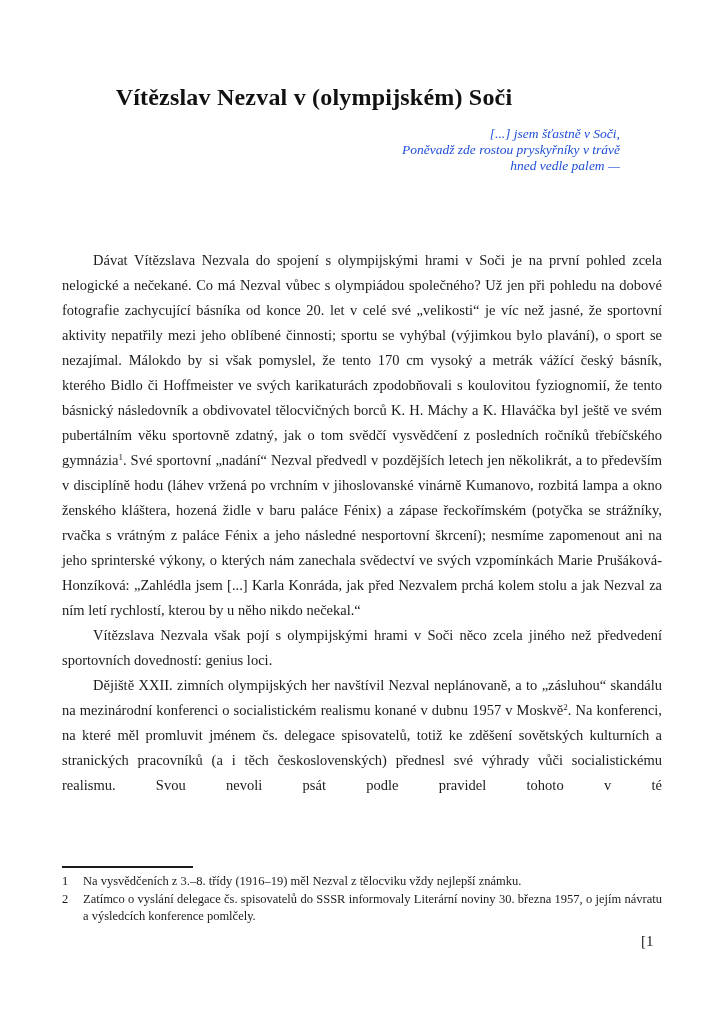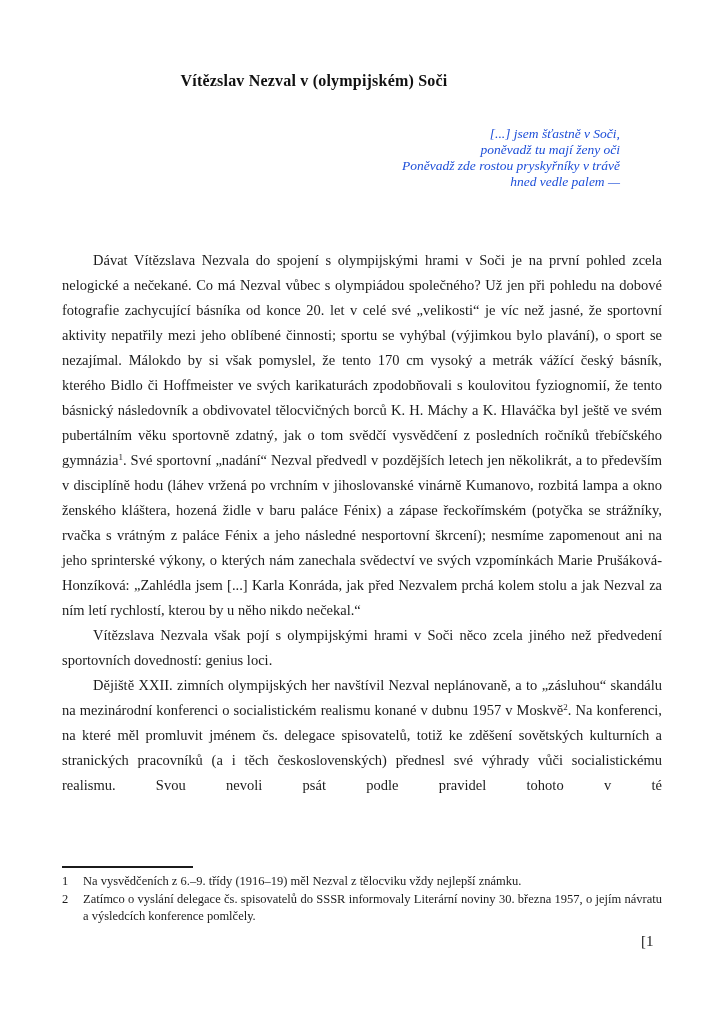--- a/index.html
+++ b/index.html
@@ -8,25 +8,25 @@
     width: 724px;
     height: 1024px;
     margin: 0 auto;
     background: #ffffff;
     font-family: "Liberation Serif", "DejaVu Serif", serif;
     color: #1b1b1b;
     overflow: hidden;
   }
   .title {
     position: absolute;
-    top: 61px;
+    top: 68px;
     left: 0;
     width: 628px;
     text-align: center;
-    font-size: 16px;
+    font-size: 24px;
     font-weight: bold;
     letter-spacing: 0.2px;
     color: #111111;
   }
   .epigraph {
     position: absolute;
     top: 126px;
     left: 62px;
     width: 558px;           
     text-align: right;
@@ -82,36 +82,35 @@
 </style>
 </head>
 <body>
 
 <div class="page">
 
   <h1 class="title">Vítězslav Nezval v (olympijském) Soči</h1>
 
   <div class="epigraph">
     <div>[...] jsem šťastně v Soči,</div>
-    <div>poněvadž tu mají ženy oči</div>
     <div>Poněvadž zde rostou pryskyřníky v trávě</div>
     <div>hned vedle palem —</div>
   </div>
 
   <div class="body-text">
     <p><span>Dávat Vítězslava Nezvala do spojení s olympijskými hrami v Soči je na první pohled zcela nelogické a nečekané. Co má Nezval vůbec s olympiádou společného? Už jen při pohledu na dobové fotografie zachycující básníka od konce 20. let v celé své „velikosti“ je víc než jasné, že sportovní aktivity nepatřily mezi jeho oblíbené činnosti; sportu se vyhýbal (výjimkou bylo plavání), o sport se nezajímal. Málokdo by si však pomyslel, že tento 170 cm vysoký a metrák vážící český básník, kterého Bidlo či Hoffmeister ve svých karikaturách zpodobňovali s koulovitou fyziognomií, že tento básnický následovník a obdivovatel tělocvičných borců K. H. Máchy a K. Hlaváčka byl ještě ve svém pubertálním věku sportovně zdatný, jak o tom svědčí vysvědčení z posledních ročníků třebíčského gymnázia</span><span class="sup">1</span><span>. Své sportovní „nadání“ Nezval předvedl v pozdějších letech jen několikrát, a to především v disciplíně hodu (láhev vržená po vrchním v jihoslovanské vinárně Kumanovo, rozbitá lampa a okno ženského kláštera, hozená židle v baru paláce Fénix) a zápase řeckořímském (potyčka se strážníky, rvačka s vrátným z paláce Fénix a jeho následné nesportovní škrcení); nesmíme zapomenout ani na jeho sprinterské výkony, o kterých nám zanechala svědectví ve svých vzpomínkách Marie Prušáková-Honzíková: </span><span class="em">„Zahlédla jsem [...] Karla Konráda, jak před Nezvalem prchá kolem stolu a jak Nezval za ním letí rychlostí, kterou by u něho nikdo nečekal.“</span></p>
     <p><span>Vítězslava Nezvala však pojí s olympijskými hrami v Soči něco zcela jiného než předvedení sportovních dovedností: </span><span class="em">genius loci</span><span>.</span></p>
     <p class="para-gap last-para"><span>Dějiště XXII. zimních olympijských her navštívil Nezval neplánovaně, a to „zásluhou“ skandálu na mezinárodní konferenci o socialistickém realismu konané v dubnu 1957 v Moskvě</span><span class="sup">2</span><span>. Na konferenci, na které měl promluvit jménem čs. delegace spisovatelů, totiž ke zděšení sovětských kulturních a stranických pracovníků (a i těch československých) přednesl </span><span class="em">své</span><span> výhrady vůči socialistickému realismu. Svou nevoli psát podle pravidel tohoto v té</span></p>
   </div>
 
   <div class="footnotes">
     <div class="fn-rule"></div>
     <div class="fn-row">
       <span class="fn-num">1</span>
-      <span class="fn-text">Na vysvědčeních z 6.–9. třídy (1916–19) měl Nezval z tělocviku vždy nejlepší známku.</span>
+      <span class="fn-text">Na vysvědčeních z 3.–8. třídy (1916–19) měl Nezval z tělocviku vždy nejlepší známku.</span>
     </div>
     <div class="fn-row">
       <span class="fn-num">2</span>
       <span class="fn-text">Zatímco o vyslání delegace čs. spisovatelů do SSSR informovaly Literární noviny 30. března 1957, o jejím návratu a výsledcích konference pomlčely.</span>
     </div>
   </div>
 
   <div class="page-number">[1</div>
 
 </div>

